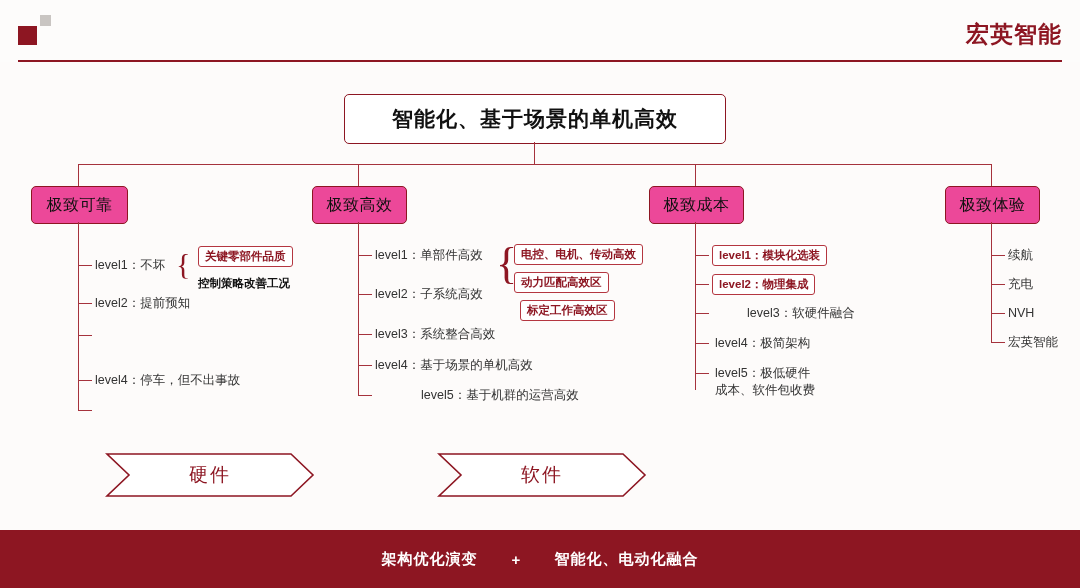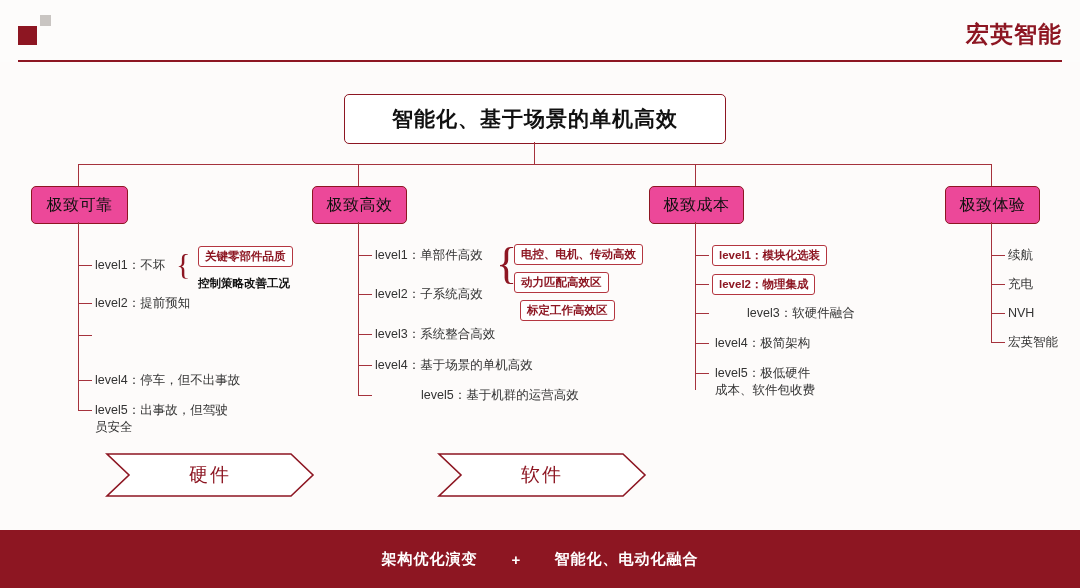--- a/index.html
+++ b/index.html
@@ -228,22 +228,20 @@
   <div class="ln ln-v" style="left:78px; top:188px; height:160px;"></div>
   <div class="ln ln-h" style="left:78px; top:203px; width:14px;"></div>
   <div class="ln ln-h" style="left:78px; top:241px; width:14px;"></div>
   <div class="ln ln-h" style="left:78px; top:273px; width:14px;"></div>
   <div class="ln ln-h" style="left:78px; top:318px; width:14px;"></div>
   <div class="ln ln-h" style="left:78px; top:348px; width:14px;"></div>
 
   <div class="lvl" style="left:95px; top:195px;">level1：不坏</div>
   <div class="lvl" style="left:95px; top:233px;">level2：提前预知</div>
   <div class="lvl" style="left:95px; top:310px;">level4：停车，但不出事故</div>
-  <div class="lvl" style="left:95px; top:340px;">level5：出事故，但驾驶
-员安全</div>
 
   <div class="brace" style="left:176px; top:187px;">{</div>
   <div class="tag" style="left:198px; top:184px;">关键零部件品质</div>
   <div class="plaintag" style="left:198px; top:214px;">控制策略改善工况</div>
 
   <div class="ln ln-v" style="left:358px; top:160px; height:28px;"></div>
   <div class="ln ln-v" style="left:358px; top:188px; height:145px;"></div>
   <div class="ln ln-h" style="left:358px; top:193px; width:14px;"></div>
   <div class="ln ln-h" style="left:358px; top:232px; width:14px;"></div>
   <div class="ln ln-h" style="left:358px; top:272px; width:14px;"></div>

